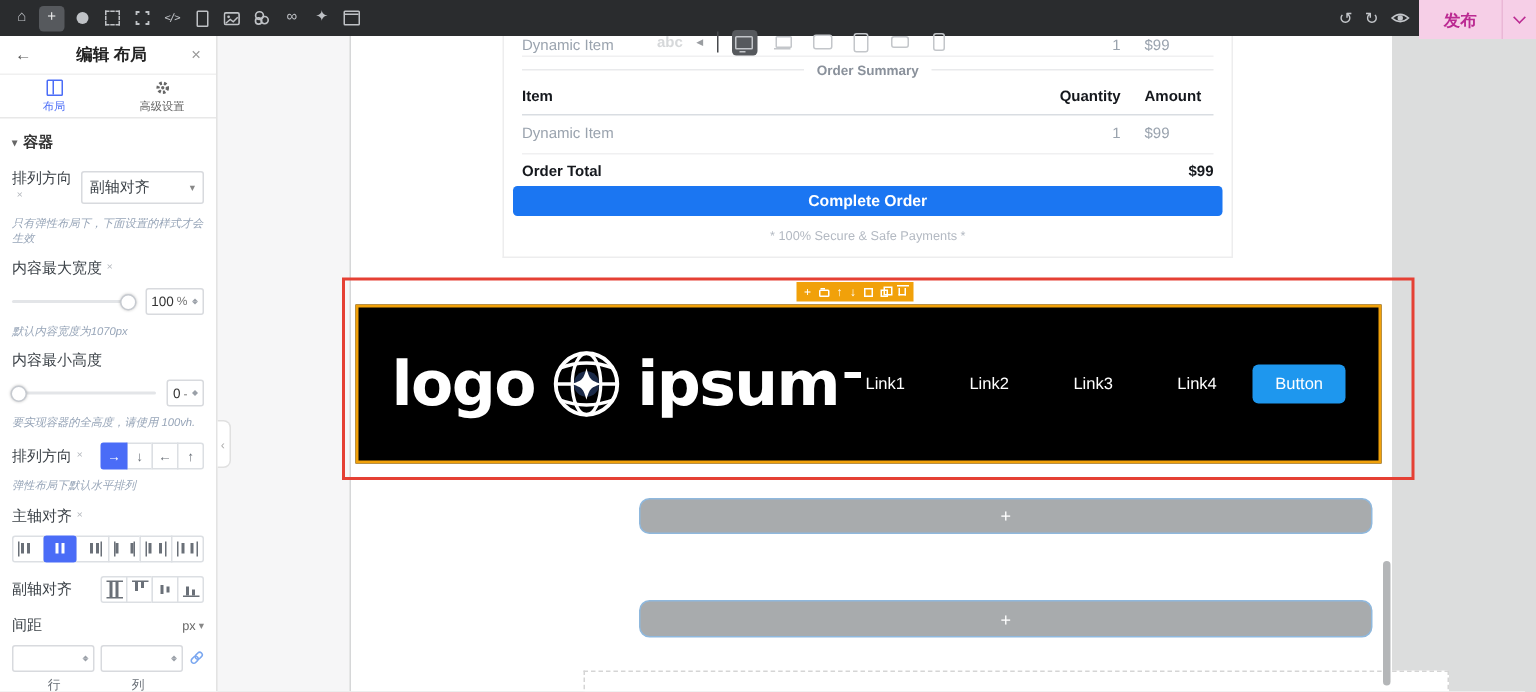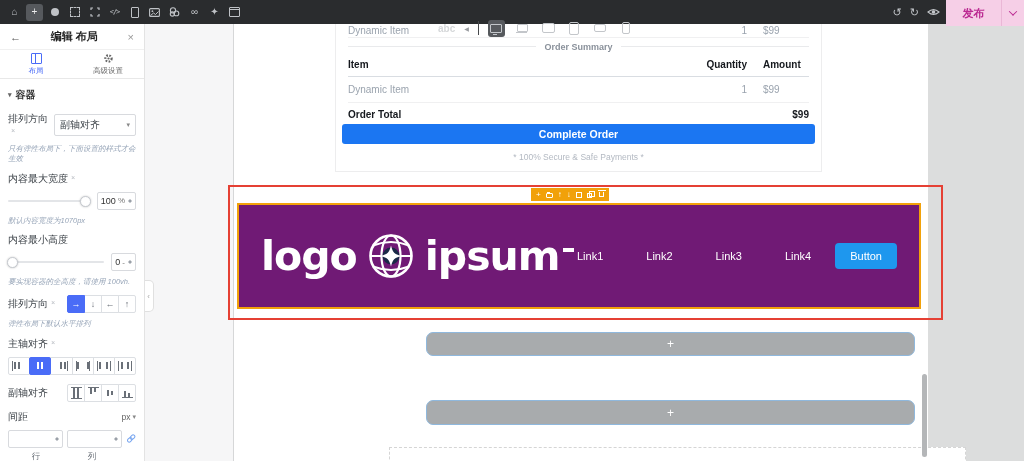--- a/index.html
+++ b/index.html
@@ -131,21 +131,21 @@
               display:flex;align-items:center;gap:5px;padding:0 5px;color:#fff;font-size:8px;line-height:1;}
   .oi{display:block;border:1px solid #fff;box-sizing:border-box;}
   .oi-folder{width:7px;height:5px;border-radius:1px;position:relative;margin-top:1px;}
   .oi-folder::before{content:'';position:absolute;top:-2px;left:0;width:3px;height:1px;background:#fff;}
   .oi-save{width:6px;height:6px;}
   .oi-copy{width:5px;height:5px;position:relative;margin-right:2px;margin-top:1px;}
   .oi-copy::before{content:'';position:absolute;left:1px;top:-3px;width:4px;height:4px;border:1px solid #fff;}
   .oi-trash{width:5px;height:5px;border-top:none;position:relative;}
   .oi-trash::before{content:'';position:absolute;top:-2px;left:-2px;width:8px;height:1px;background:#fff;}
   
-  .navbar{position:absolute;left:92px;top:179px;width:684px;height:106px;background:#701a75;
+  .navbar{position:absolute;left:92px;top:179px;width:684px;height:106px;background:#000000;
           border:2px solid #f1a10a;box-sizing:border-box;z-index:11;display:flex;align-items:center;
           padding:0 22px;color:#fff;}
   .logo{display:flex;align-items:center;font-family:"DejaVu Sans",sans-serif;font-weight:bold;
         font-size:41px;letter-spacing:-1px;line-height:1;}
   .logo .globe{margin:0 10px;}
   .tm{width:11px;height:4px;background:#fff;align-self:flex-start;margin:16px 0 0 4px;}
   .nav-links{margin-left:auto;display:flex;align-items:flex-start;gap:43px;font-size:11px;}
   .nav-btn{margin-left:24px;background:#1e97ee;border-radius:4px;padding:7px 15px;font-size:11px;color:#fff;text-align:right;}
   
   .ph{position:absolute;left:192px;width:489px;background:#a8abad;border:1px solid #8fb8dd;border-radius:7px;

